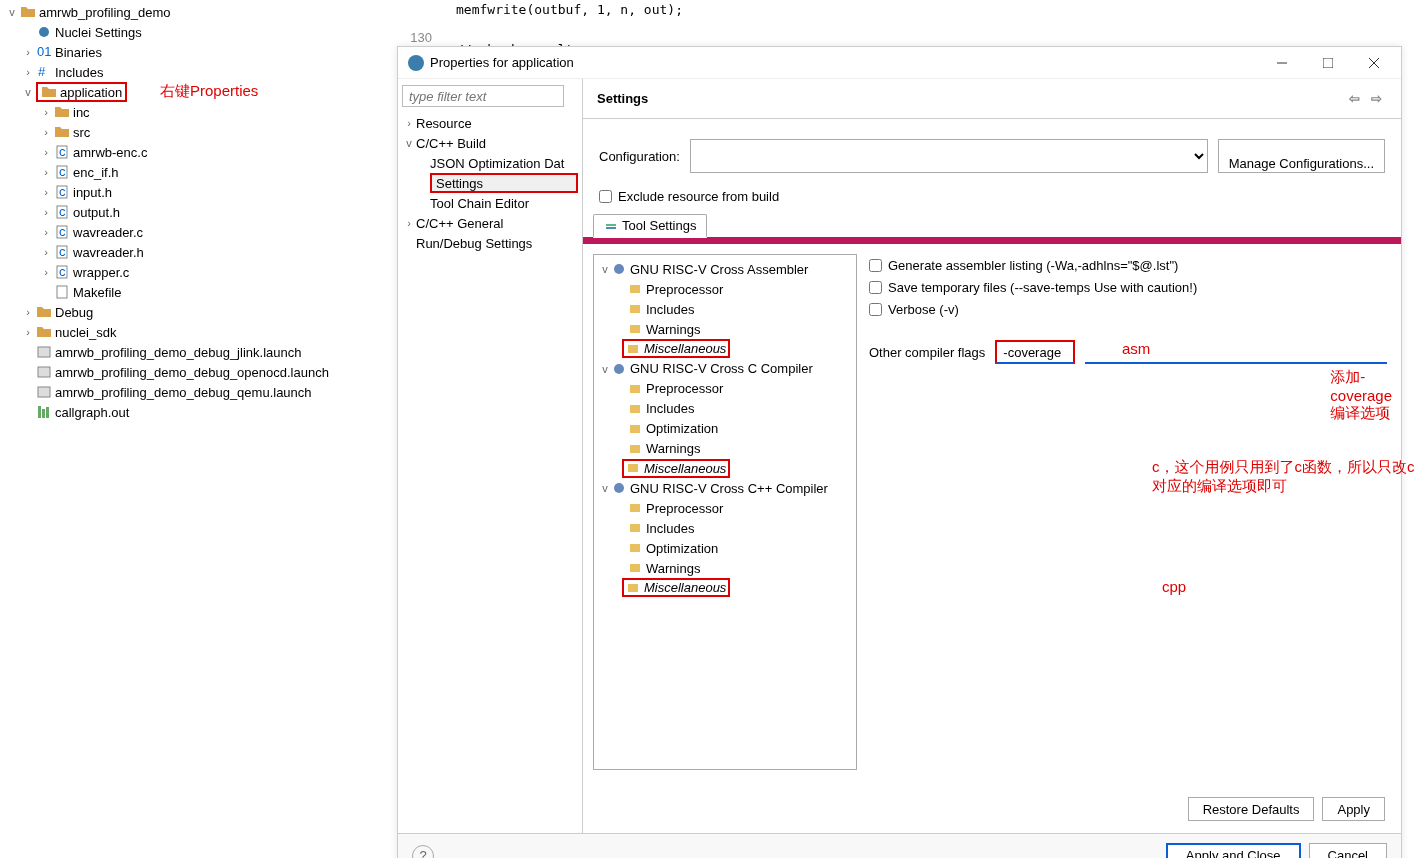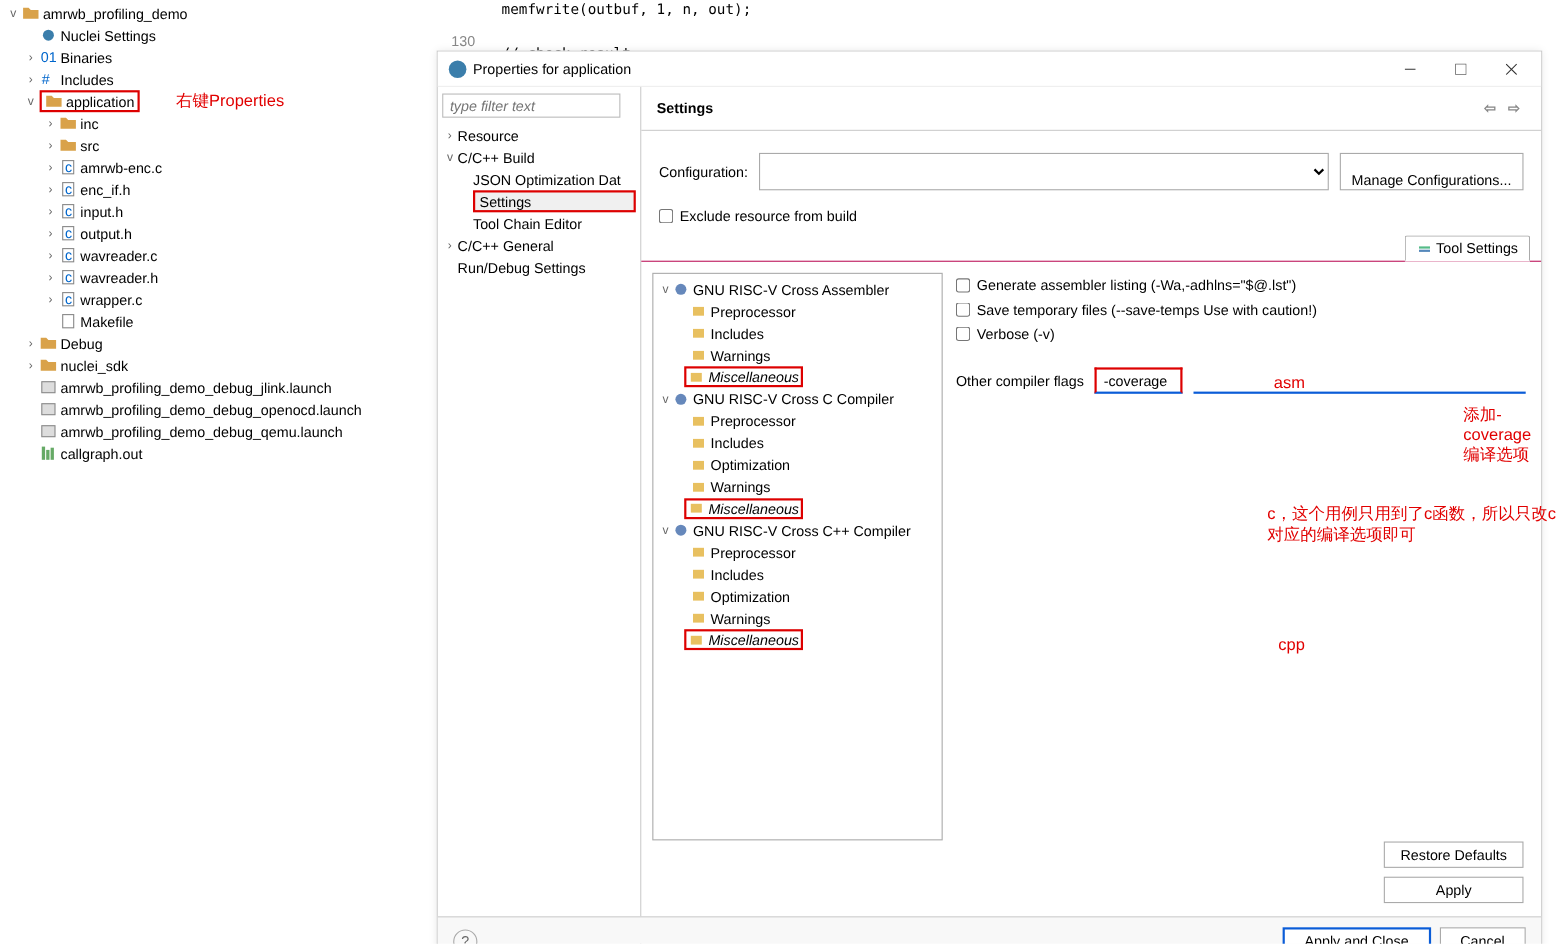--- a/index.html
+++ b/index.html
@@ -22,34 +22,34 @@
 .nav-tree .item.selected { background: #f0f0f0; border: 2px solid #d00; padding:0 4px; }
 .tw { display: inline-block; width: 14px; color: #666; font-size: 11px; text-align:center; }
 .right-panel { flex: 1; display: flex; flex-direction: column; }
 .settings-header { height: 40px; border-bottom: 1px solid #ccc; display: flex; align-items: center; padding: 0 14px; font-weight: bold; font-size: 15px; }
 .settings-header .sp { flex:1; }
 .navarrow { width:16px; height:16px; color:#888; margin-left:6px; }
 .config-row { padding: 20px 16px 12px 16px; display: flex; align-items: center; gap: 10px; }
 .config-row select { flex: 1; height: 24px; border: 1px solid #aaa; background: #fff; padding: 16px 6px; }
 .config-row button { height: 24px; padding: 16px 10px; border: 1px solid #aaa; background: #fff; }
 .exclude-row { padding: 4px 16px 10px 16px; display: flex; align-items: center; gap: 6px; }
-.tabstrip { padding: 0 10px; border-bottom: 1px solid #be185d; display:flex;justify-content:flex-end; }
+.tabstrip { padding: 0 10px; border-bottom: 7px solid #be185d; display:flex; }
 .tab { border: 1px solid #aaa; border-bottom: 2px solid #fff; background: #fff; padding: 3px 10px; display: inline-flex; align-items: center; gap: 4px; margin-bottom: -1px; border-radius: 2px 2px 0 0; }
 .tabicn { width: 14px; height: 14px; display: inline-block; }
 .tool-area { display: flex; padding: 10px; gap: 8px; flex:1; }
 .tool-tree { width: 264px; height: 516px; border: 1px solid #aaa; padding: 4px; overflow: hidden; }
 .tool-tree .item { display: flex; align-items: center; height: 20px; white-space: nowrap; }
 .ticon { width: 14px; height: 14px; margin-right: 4px; display:inline-block; }
 .redbox { border: 2px solid #d00; padding: 0 2px; display: inline-flex; align-items: center; font-style: italic; }
 .right-opts { flex: 1; padding: 0 4px; }
 .right-opts .optrow { display: flex; align-items: center; height: 22px; gap: 6px; }
 .compiler-flags { display: flex; align-items: center; gap: 10px; margin-top: 20px; }
 .compiler-flags input { border: 2px solid #d00; height: 24px; padding: 2px 6px; width: 80px; color: #000; border-bottom: 2px solid #0a5cd7; }
 .flag-full { flex:1; height:24px; border-bottom:2px solid #0a5cd7; }
-.bottom-right-buttons { position: absolute; right: 16px; bottom: 56px; display: flex; gap: 8px; flex-direction: column; }
+.bottom-right-buttons { position: absolute; right: 16px; bottom: 56px; display: flex; gap: 8px; }
 .bottom-right-buttons button { height: 24px; padding: 0 14px; border: 1px solid #aaa; background: #fff; }
 .footer { position: absolute; left: 0; bottom: 0; right: 0; height: 44px; border-top: 1px solid #ccc; display: flex; align-items: center; padding: 0 14px; background: #f8f8f8; }
 .footer .help { width: 22px; height: 22px; border: 1px solid #aaa; border-radius: 50%; color: #666; display: flex; align-items: center; justify-content: center; }
 .footer .sp { flex: 1; }
 .footer button { height: 26px; padding: 0 18px; border: 1px solid #aaa; background: #fff; margin-left: 8px; }
 .footer button.primary { border: 2px solid #0a5cd7; }
 .tree-row { display: flex; align-items: center; height: 20px; padding-left: 4px; white-space: nowrap; }
 .tree-row .twist { width: 16px; color: #666; font-size: 11px; text-align: center; }
 .tree-row .icn { width: 16px; height: 16px; margin-right: 3px; display: inline-block; }
 .ind1 { padding-left: 20px; } .ind2 { padding-left: 38px; }
@@ -472,16 +472,16 @@
   </div>
 
   <div class="footer">
     <div class="help">?</div>
     <span class="sp"></span>
     <button class="primary">Apply and Close</button>
     <button>Cancel</button>
   </div>
 </div>
 
-<div class="ann" style="left:1158px; top:340px;">asm</div>
+<div class="ann" style="left:1122px; top:340px;">asm</div>
 <div class="ann" style="left:1152px; top:458px;">c，这个用例只用到了c函数，所以只改c对应的编译选项即可</div>
 <div class="ann" style="left:1162px; top:578px;">cpp</div>
 <div class="ann" style="left:1392px; top:368px; transform:translateX(-100%);">添加-coverage编译选项</div>
 
 </body></html>

